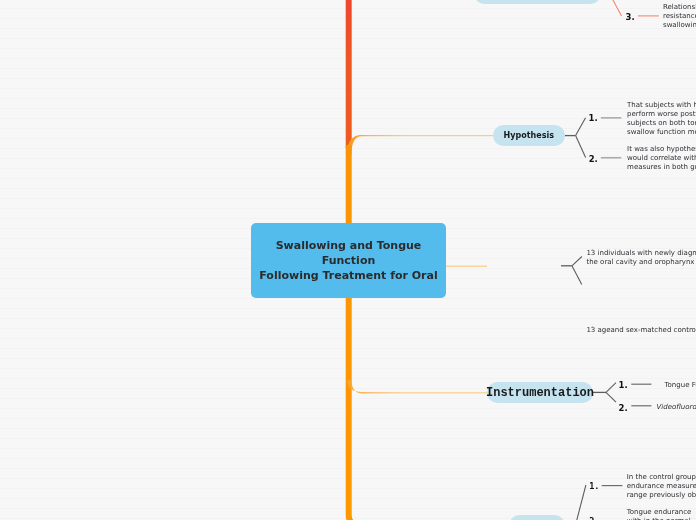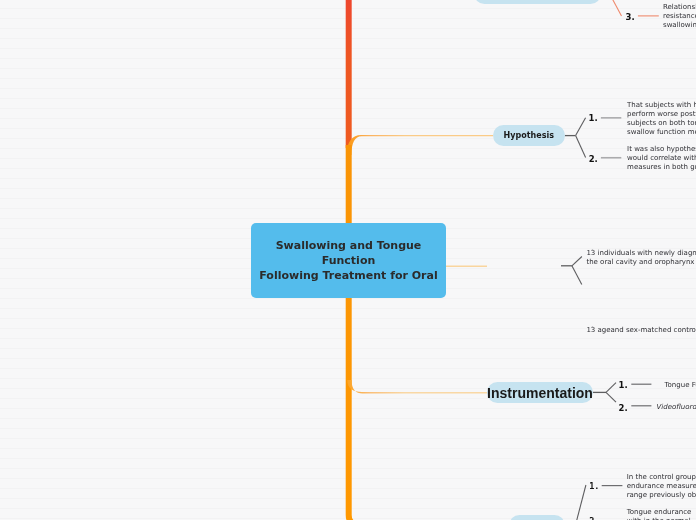--- a/index.html
+++ b/index.html
@@ -8,21 +8,21 @@
        font-family:"DejaVu Sans",sans-serif;}
   #canvas{position:absolute;left:0;top:0;width:696px;height:520px;overflow:hidden;
           background-color:#f7f7f8;
           background-image:repeating-linear-gradient(to bottom,#f7f7f8 0px,#f7f7f8 8px,#f2f2f3 8px,#f2f2f3 9px,#f7f7f8 9px,#f7f7f8 10px);}
   svg#links{position:absolute;left:0;top:0;width:696px;height:520px;}
   .node{position:absolute;box-sizing:border-box;display:flex;align-items:center;justify-content:center;transform:translateZ(0);text-align:center;}
   .central{border-radius:5px;color:#2b2b2b;font-weight:bold;font-size:11px;line-height:14.9px;text-align:center;}
   .central > div{margin-top:2px;transform:translateZ(0);}
   .topic > span{transform:translateZ(0);}
   .topic{border-radius:999px;color:#1a1a1a;font-weight:bold;font-size:8px;white-space:nowrap;}
-  .topic.mono{font-family:Liberation Sans, sans-serif;font-size:14px;}
+  .topic.mono{font-family:Liberation Mono, monospace;font-size:12px;}
   .leaf{position:absolute;transform:translateZ(0);font-size:7px;line-height:8.95px;color:#2f2f34;white-space:pre;}
   .marker{position:absolute;transform:translateZ(0);font-size:8.5px;font-weight:bold;color:#111;white-space:nowrap;line-height:normal;}
   .marker.mono{font-family:"DejaVu Sans Mono",monospace;font-size:8.5px;}
 </style>
 </head>
 <body>
 
 <div id="canvas">
 
   <svg id="links" viewBox="0 0 696 520">

